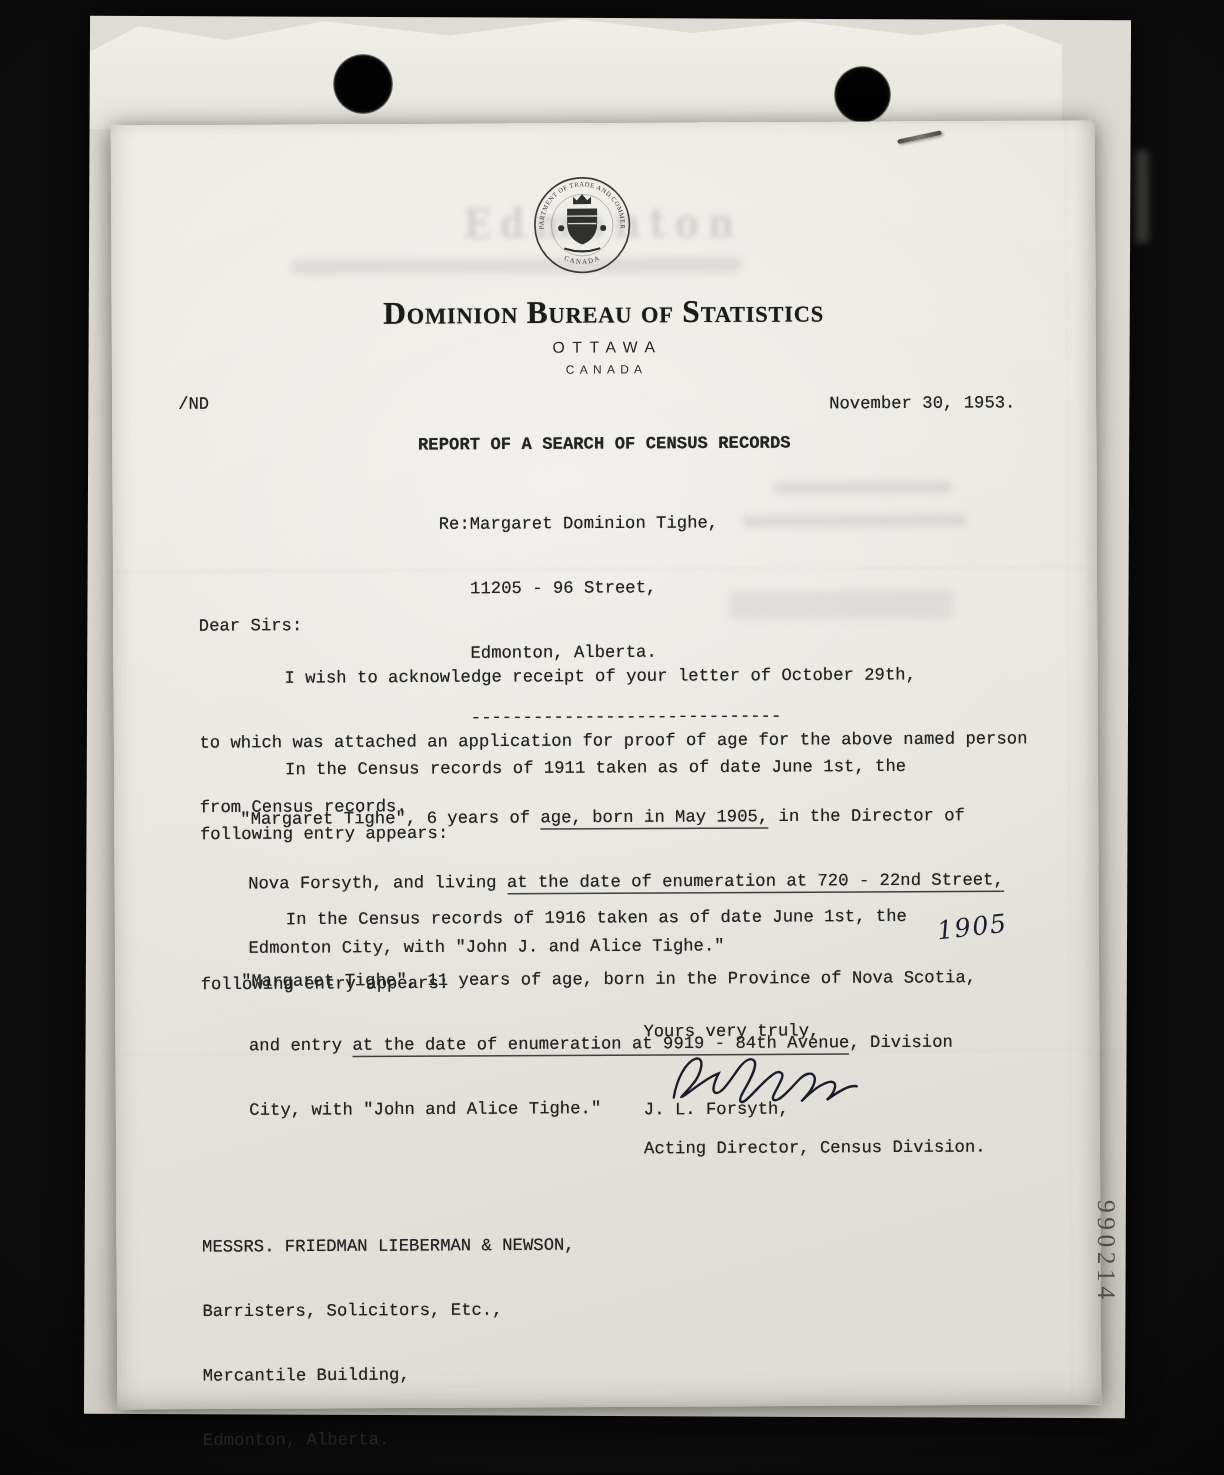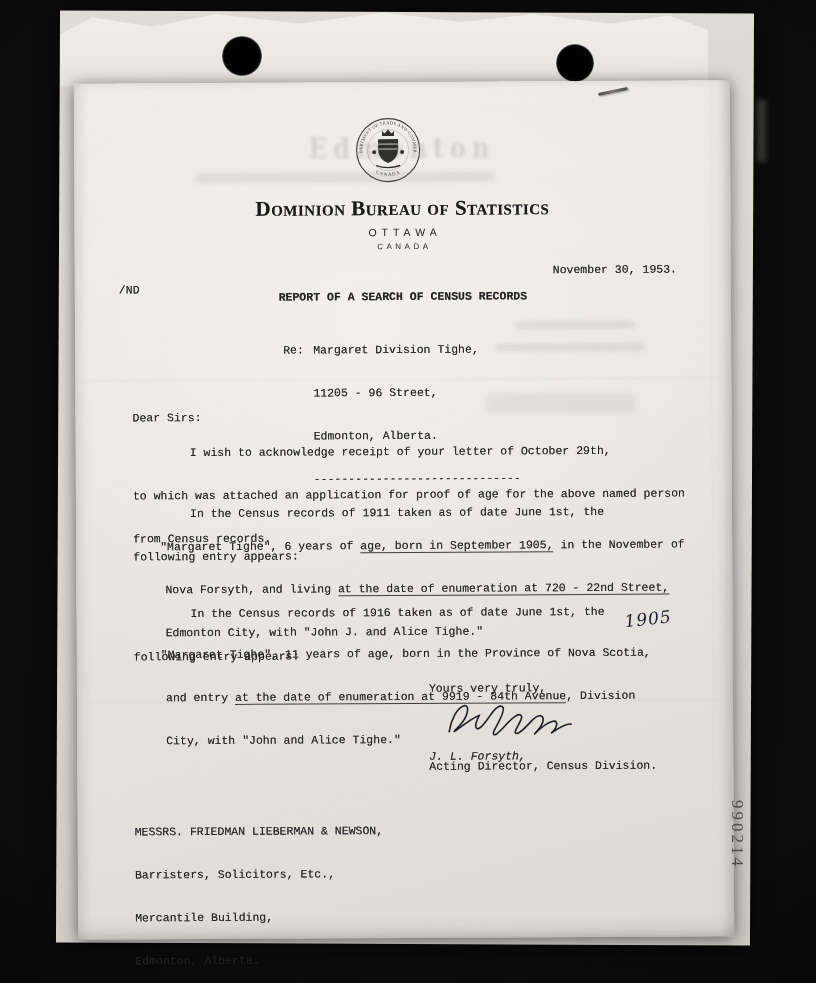--- a/index.html
+++ b/index.html
@@ -113,26 +113,26 @@
     font-size:8px; letter-spacing:3.5px; color:#2a2a2a; text-indent:3.5px;
   }
 
   
   .tw {
     font-family:"Liberation Mono","DejaVu Sans Mono",monospace;
     font-size:11.5px; line-height:14.4px; color:#232323;
     text-shadow:0 0 0.5px rgba(25,25,25,0.55);
     white-space:pre;
   }
-  .ref  { left:44px;  top:200px; }
+  .ref  { left:44px;  top:180px; }
   .date { left:478px; top:182px; }
   .subject { top:208px; left:0; width:100%; text-align:center; font-weight:bold; }
 
   .re-block { left:208px; top:232px; }
-  .re-label { display:inline-block; width:30px; }
+  .re-label { display:inline-block; width:30px;text-align:right; }
   .re-indent { margin-left:30px; }
 
   .salutation { left:57px; top:328px; }
   .para1 { left:57px; top:334px; }
   .para2 { left:57px; top:395px; }
   .para3 { left:57px; top:495px; }
   .indent1 { padding-left:57px; }
   .entry { left:84px; }
   .entry-1911 { top:428px; }
   .entry-1916 { top:536px; }
@@ -141,21 +141,21 @@
 
   .annotation-1905 {
     left:548px; top:528px;
     font-family:"DejaVu Serif","Liberation Serif",serif;
     font-style:italic; font-size:17px; color:#1d1d30;
     transform:rotate(-6deg); letter-spacing:1px;
   }
 
   .valediction { left:352px; top:600px; }
   .signature   { left:366px; top:614px; width:140px; height:50px; }
-  .typed-name  { left:352px; top:668px;font-style:italic; }
+  .typed-name  { left:352px; top:652px; }
   .typed-title { left:352px; top:678px; }
 
   .recipient { left:57px; top:713px; }
 </style>
 </head>
 <body>
 
 <div class="scan">
 
   <div class="back-sheet"></div>
@@ -203,41 +203,41 @@
     <div class="bureau-title">Dominion Bureau of Statistics</div>
     <div class="hdr-city">OTTAWA</div>
     <div class="hdr-country">CANADA</div>
 
     <div class="tw ref">/ND</div>
     <div class="tw date">November 30, 1953.</div>
 
     <div class="tw subject">REPORT OF A SEARCH OF CENSUS RECORDS</div>
 
     <div class="tw re-block">
-      <div><span class="re-label">Re:</span><span>Margaret Division Tighe,</span></div>
+      <div><span class="re-label">Re:</span><span>Margaret Dominion Tighe,</span></div>
       <div class="re-indent">11205 - 96 Street,</div>
       <div class="re-indent">Edmonton, Alberta.</div>
       <div class="re-indent">------------------------------</div>
     </div>
 
     <div class="tw salutation">Dear Sirs:</div>
 
     <div class="tw para1">
       <div class="indent1">I wish to acknowledge receipt of your letter of October 29th,</div>
       <div>to which was attached an application for proof of age for the above named person</div>
       <div>from Census records.</div>
     </div>
 
     <div class="tw para2">
       <div class="indent1">In the Census records of 1911 taken as of date June 1st, the</div>
       <div>following entry appears:</div>
     </div>
 
     <div class="tw entry entry-1911">
-      <div><span>"Margaret Tighe", 6 years of </span><span class="u">age, born in September 1905,</span><span> in the November of</span></div>
+      <div><span>"Margaret Tighe", 6 years of </span><span class="u">age, born in May 1905,</span><span> in the Director of</span></div>
       <div class="cont"><span>Nova Forsyth, and living </span><span class="u">at the date of enumeration at 720 - 22nd Street,</span></div>
       <div class="cont">Edmonton City, with "John J. and Alice Tighe."</div>
     </div>
 
     <div class="tw para3">
       <div class="indent1">In the Census records of 1916 taken as of date June 1st, the</div>
       <div>following entry appears:</div>
     </div>
 
     <div class="tw entry entry-1916">

